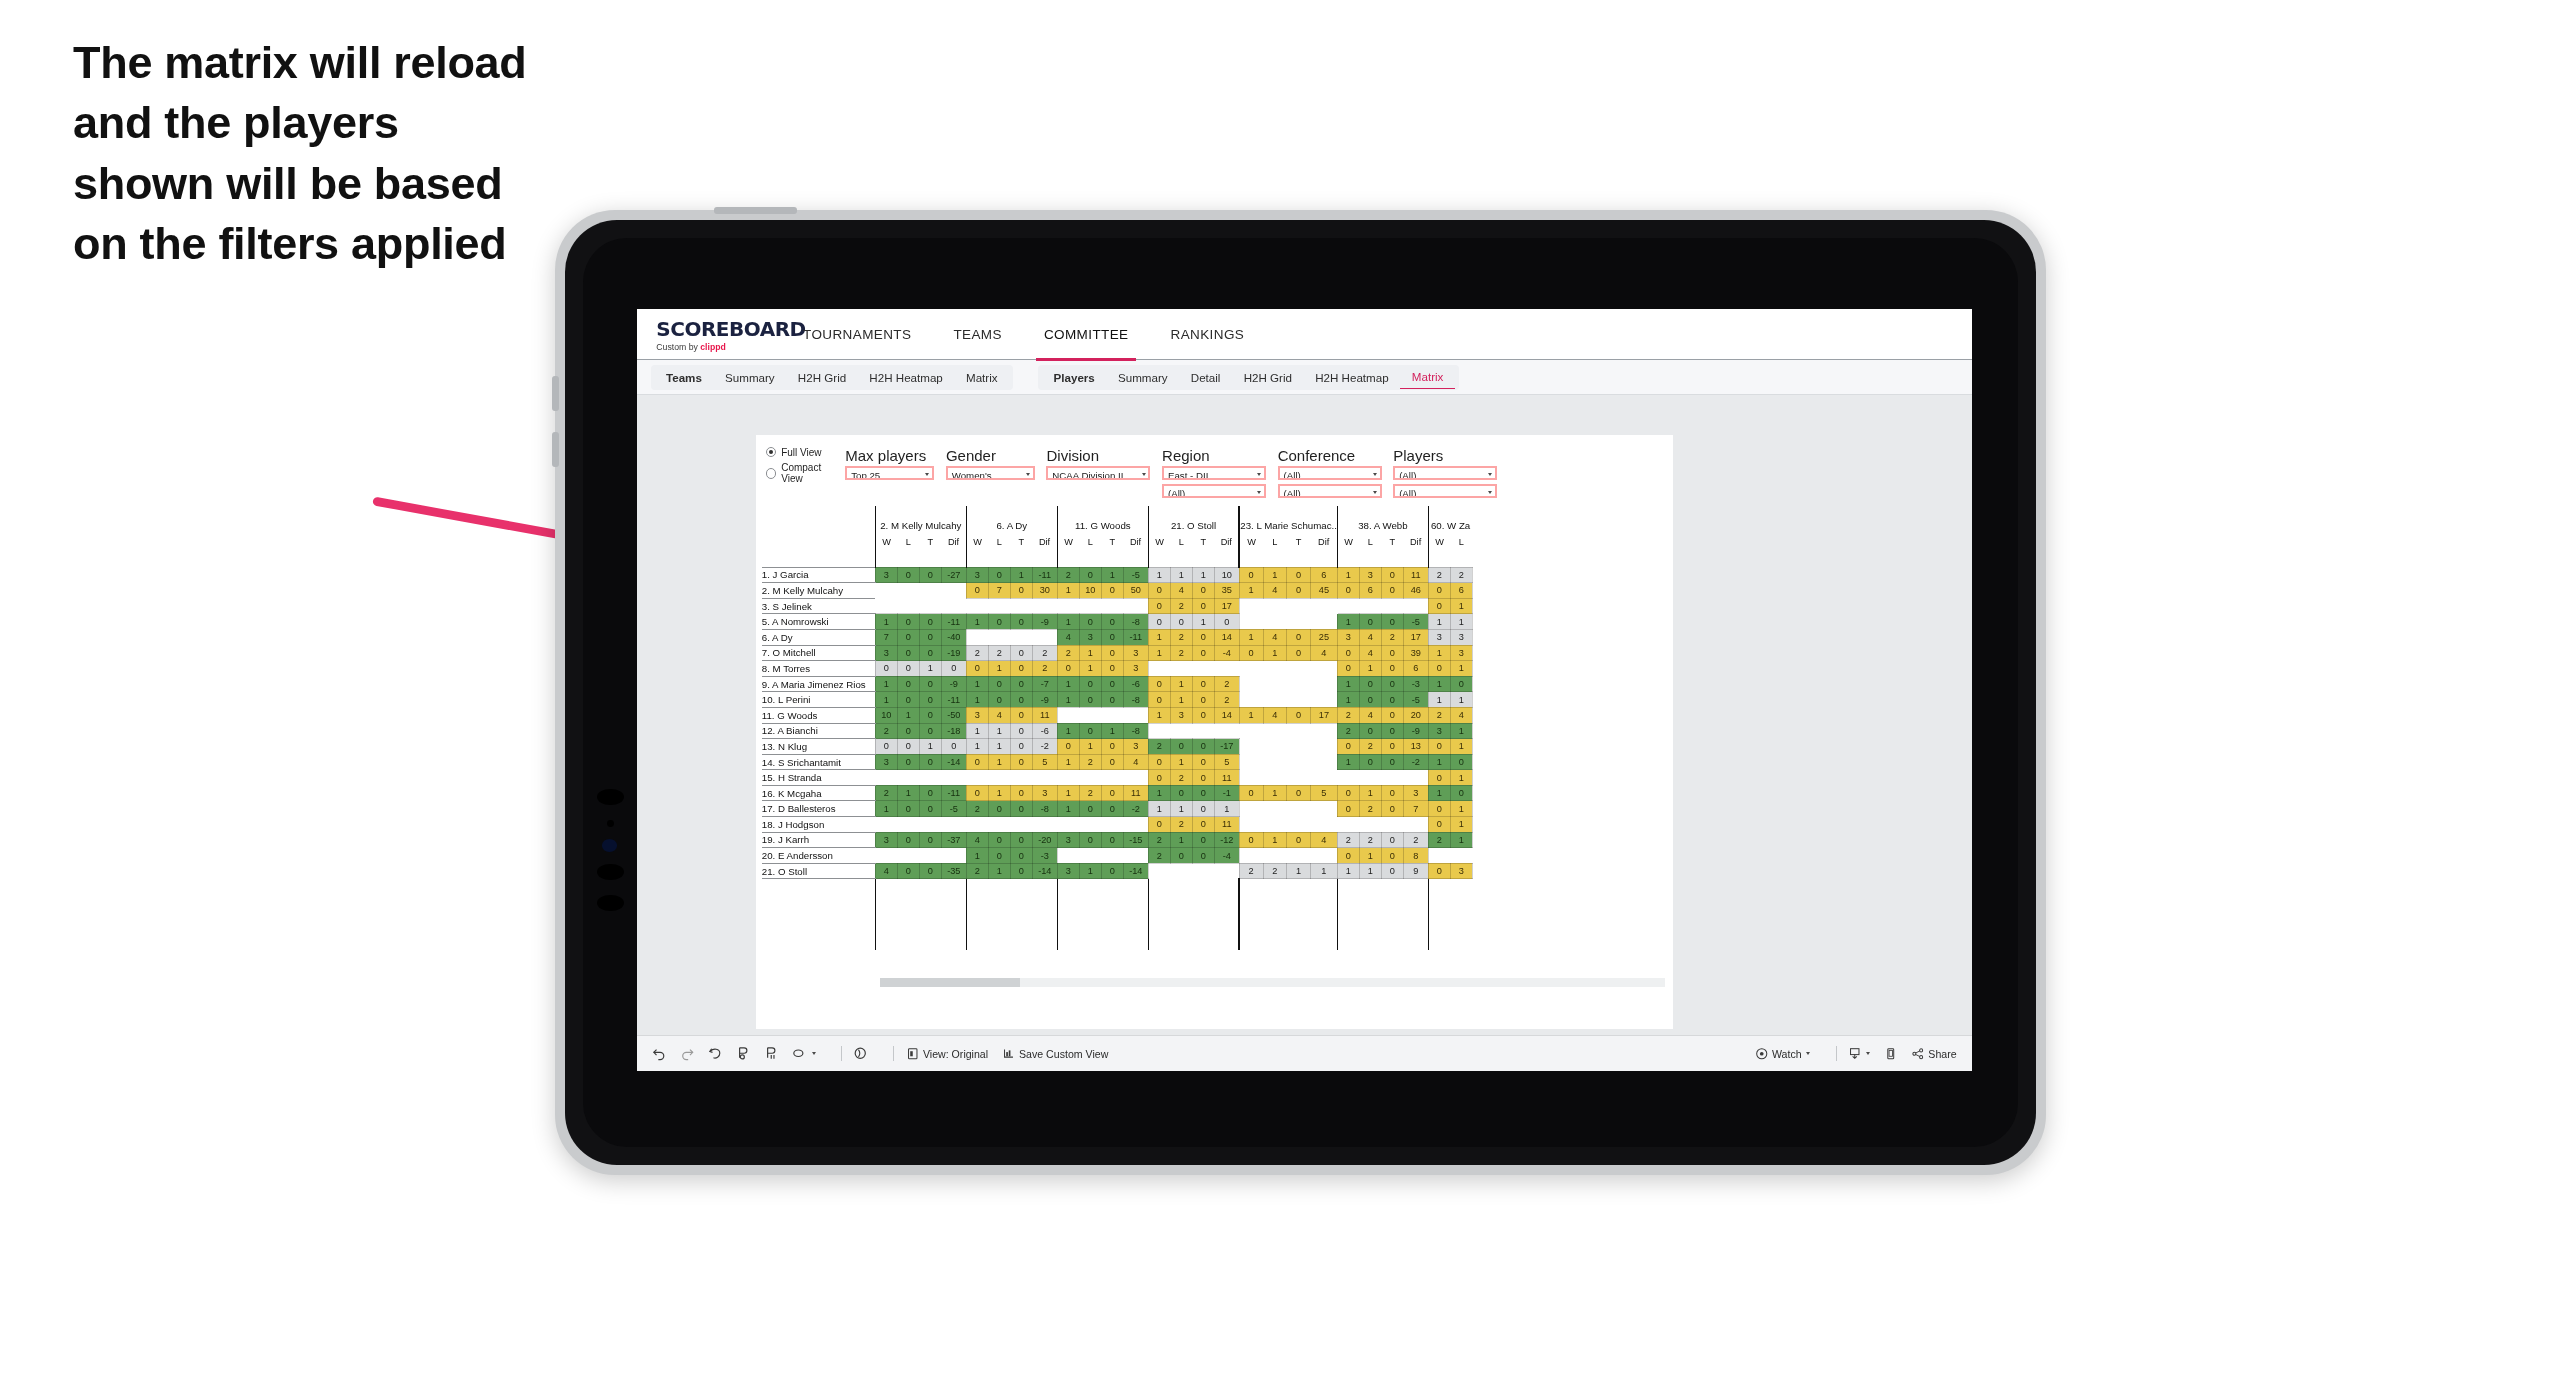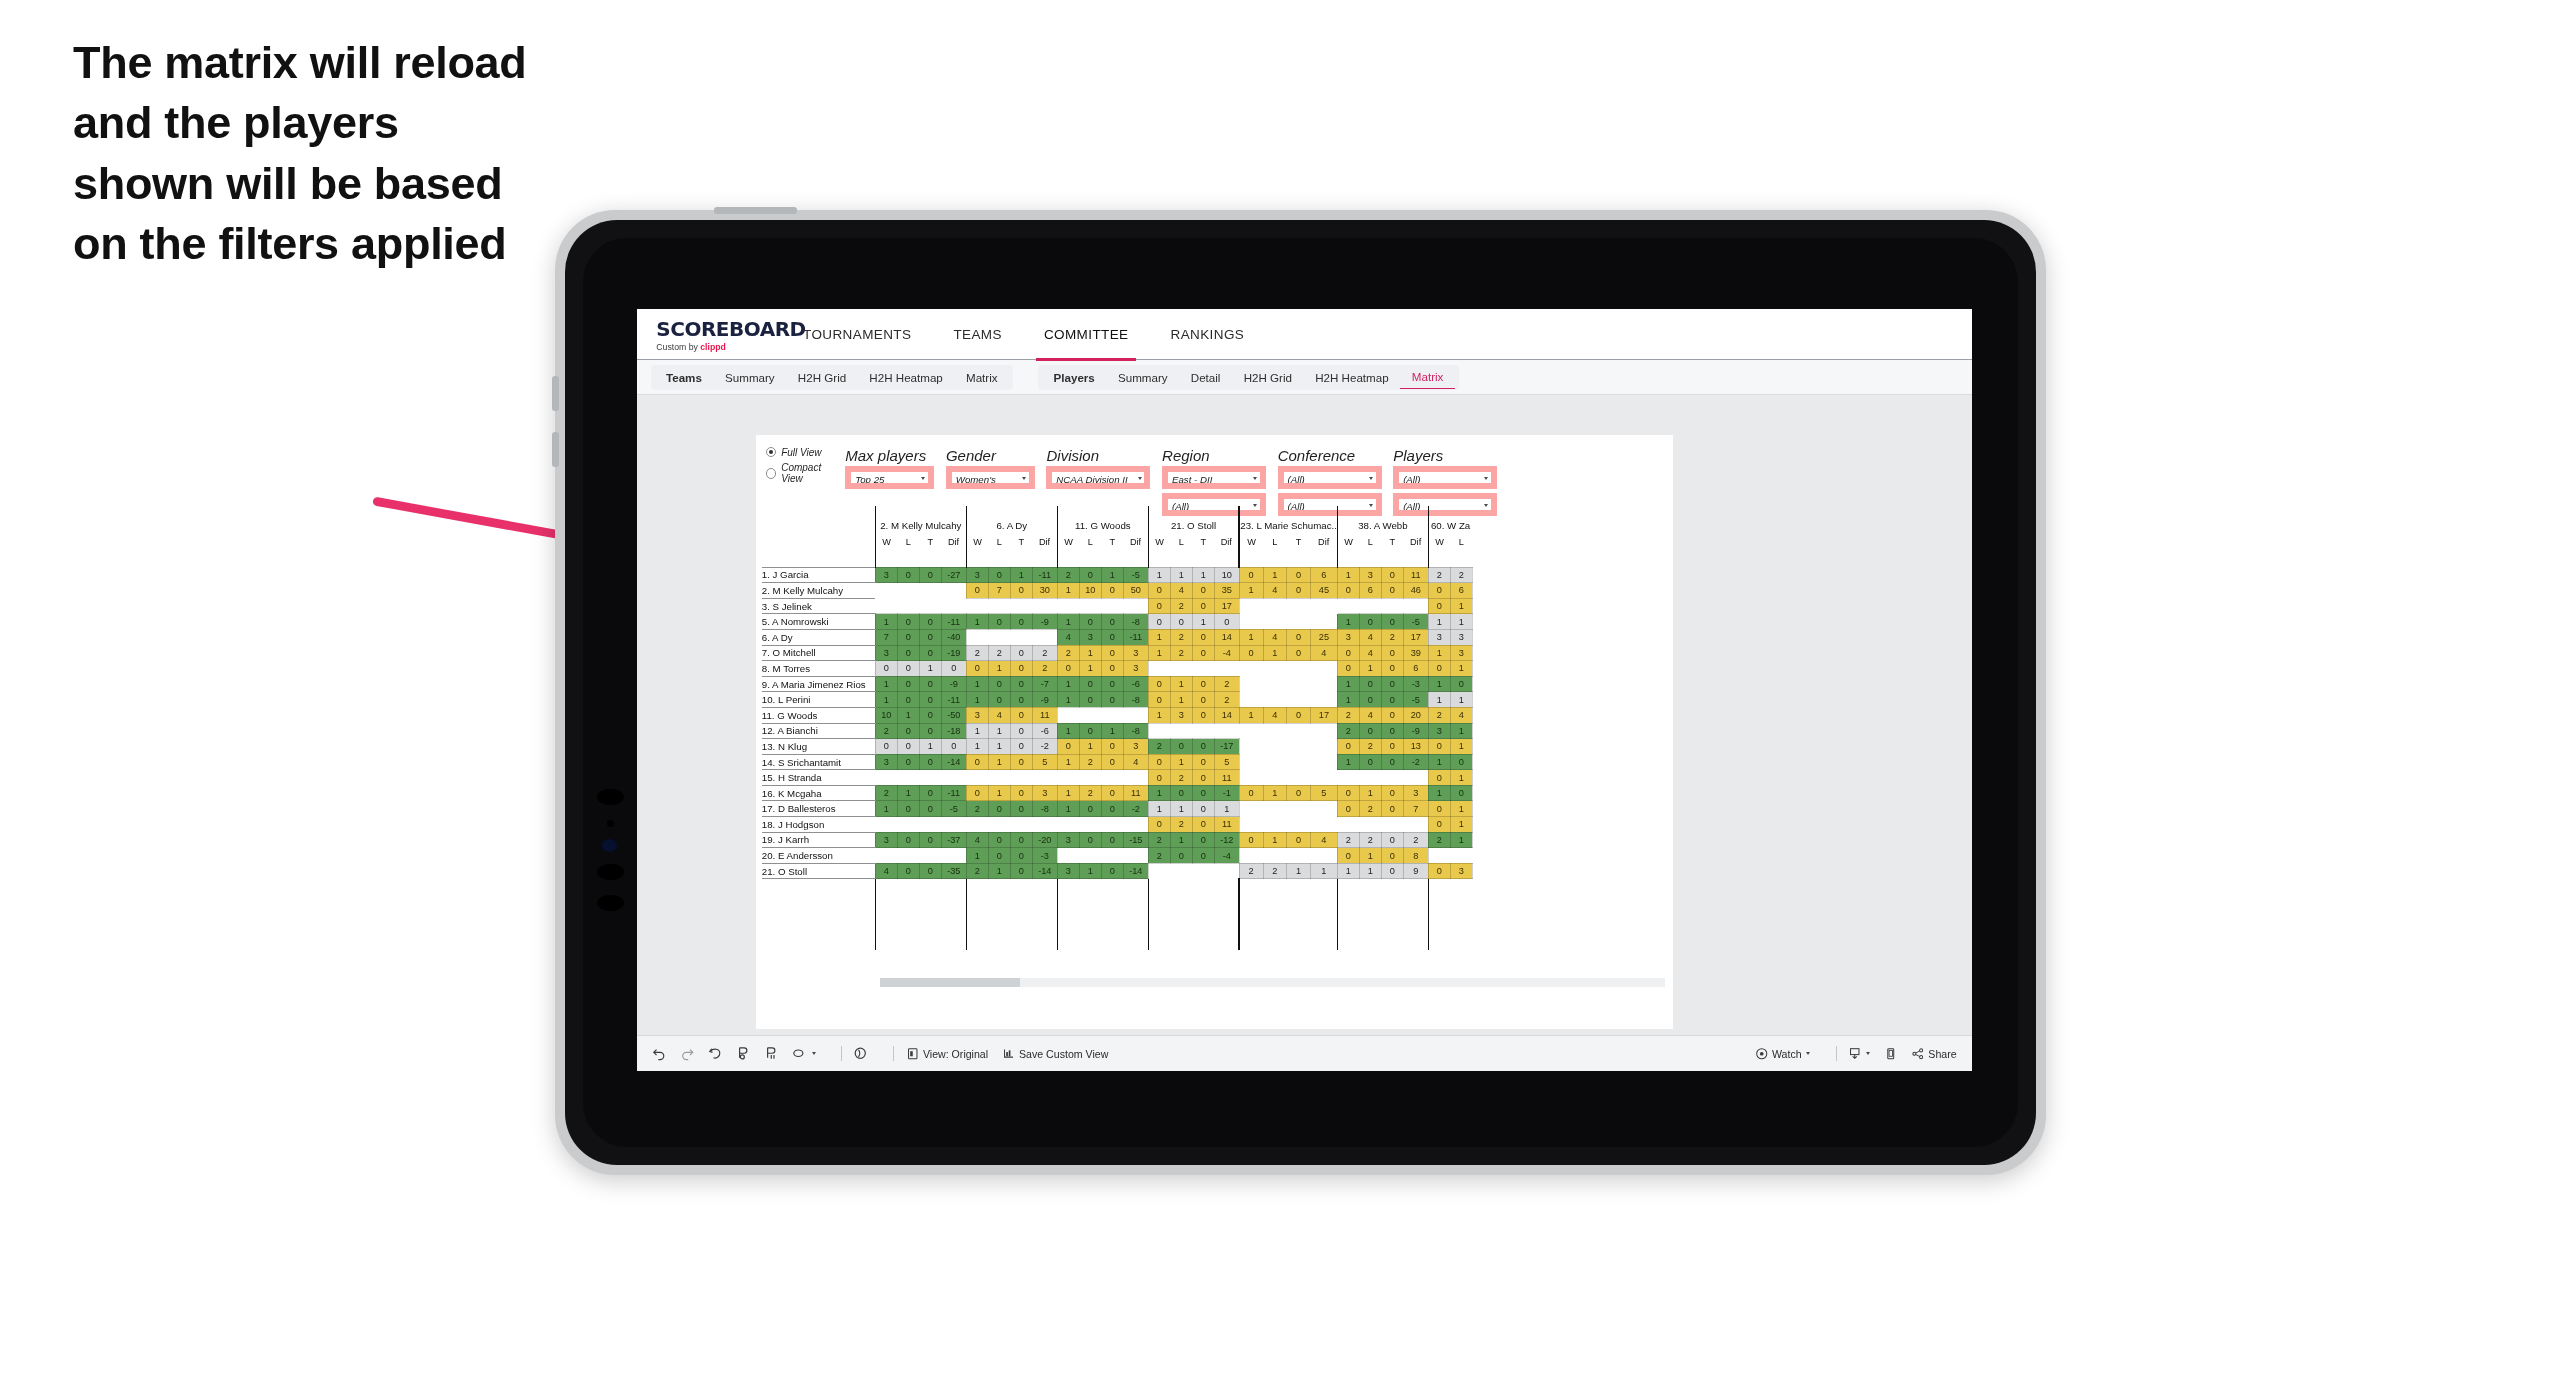--- a/index.html
+++ b/index.html
@@ -70,24 +70,24 @@
 
   
   #workbook{position:absolute;left:0;right:0;top:86px;bottom:0;background:#e8eaec;}
   #sheet{
     position:absolute;left:119px;top:40px;width:917px;bottom:42px;
     background:#ffffff;
   }
 
   
   #filters{display:flex;padding:11.6px 9.7px 5.8px 9.7px;font-size:9.7px;color:#222;}
-  .fcol{margin-right:11.6px;font-style:italic;}
+  .fcol{margin-right:11.6px;}
   .flabel{font-size:15px;color:#1f1f1f;margin-bottom:8px;height:11.6px;}
   .fsel{
-    border:6px solid #fca5a5;background:#fff;height:23px;line-height:15.4px;
+    border:2px solid #fca5a5;background:#fff;height:14px;line-height:15.4px;
     font-size:9.7px;padding:0 13.5px 0 3.9px;position:relative;box-sizing:border-box;color:#202020;
     white-space:nowrap;overflow:hidden;
   }
   .fsel + .fsel{margin-top:3.9px;}
   .fsel .caret{position:absolute;right:2.9px;top:4.8px;width:0;height:0;
     border-left:2.9px solid transparent;border-right:2.9px solid transparent;border-top:3.9px solid #4a4a4a;}
   .radio-row{display:flex;align-items:center;font-size:10px;margin-bottom:4.8px;color:#1f1f1f;}
   .radio{
     width:8.7px;height:8.7px;border:1px solid #8b8e92;border-radius:50%;margin-right:4.8px;
     background:#fff;position:relative;flex:0 0 auto;

